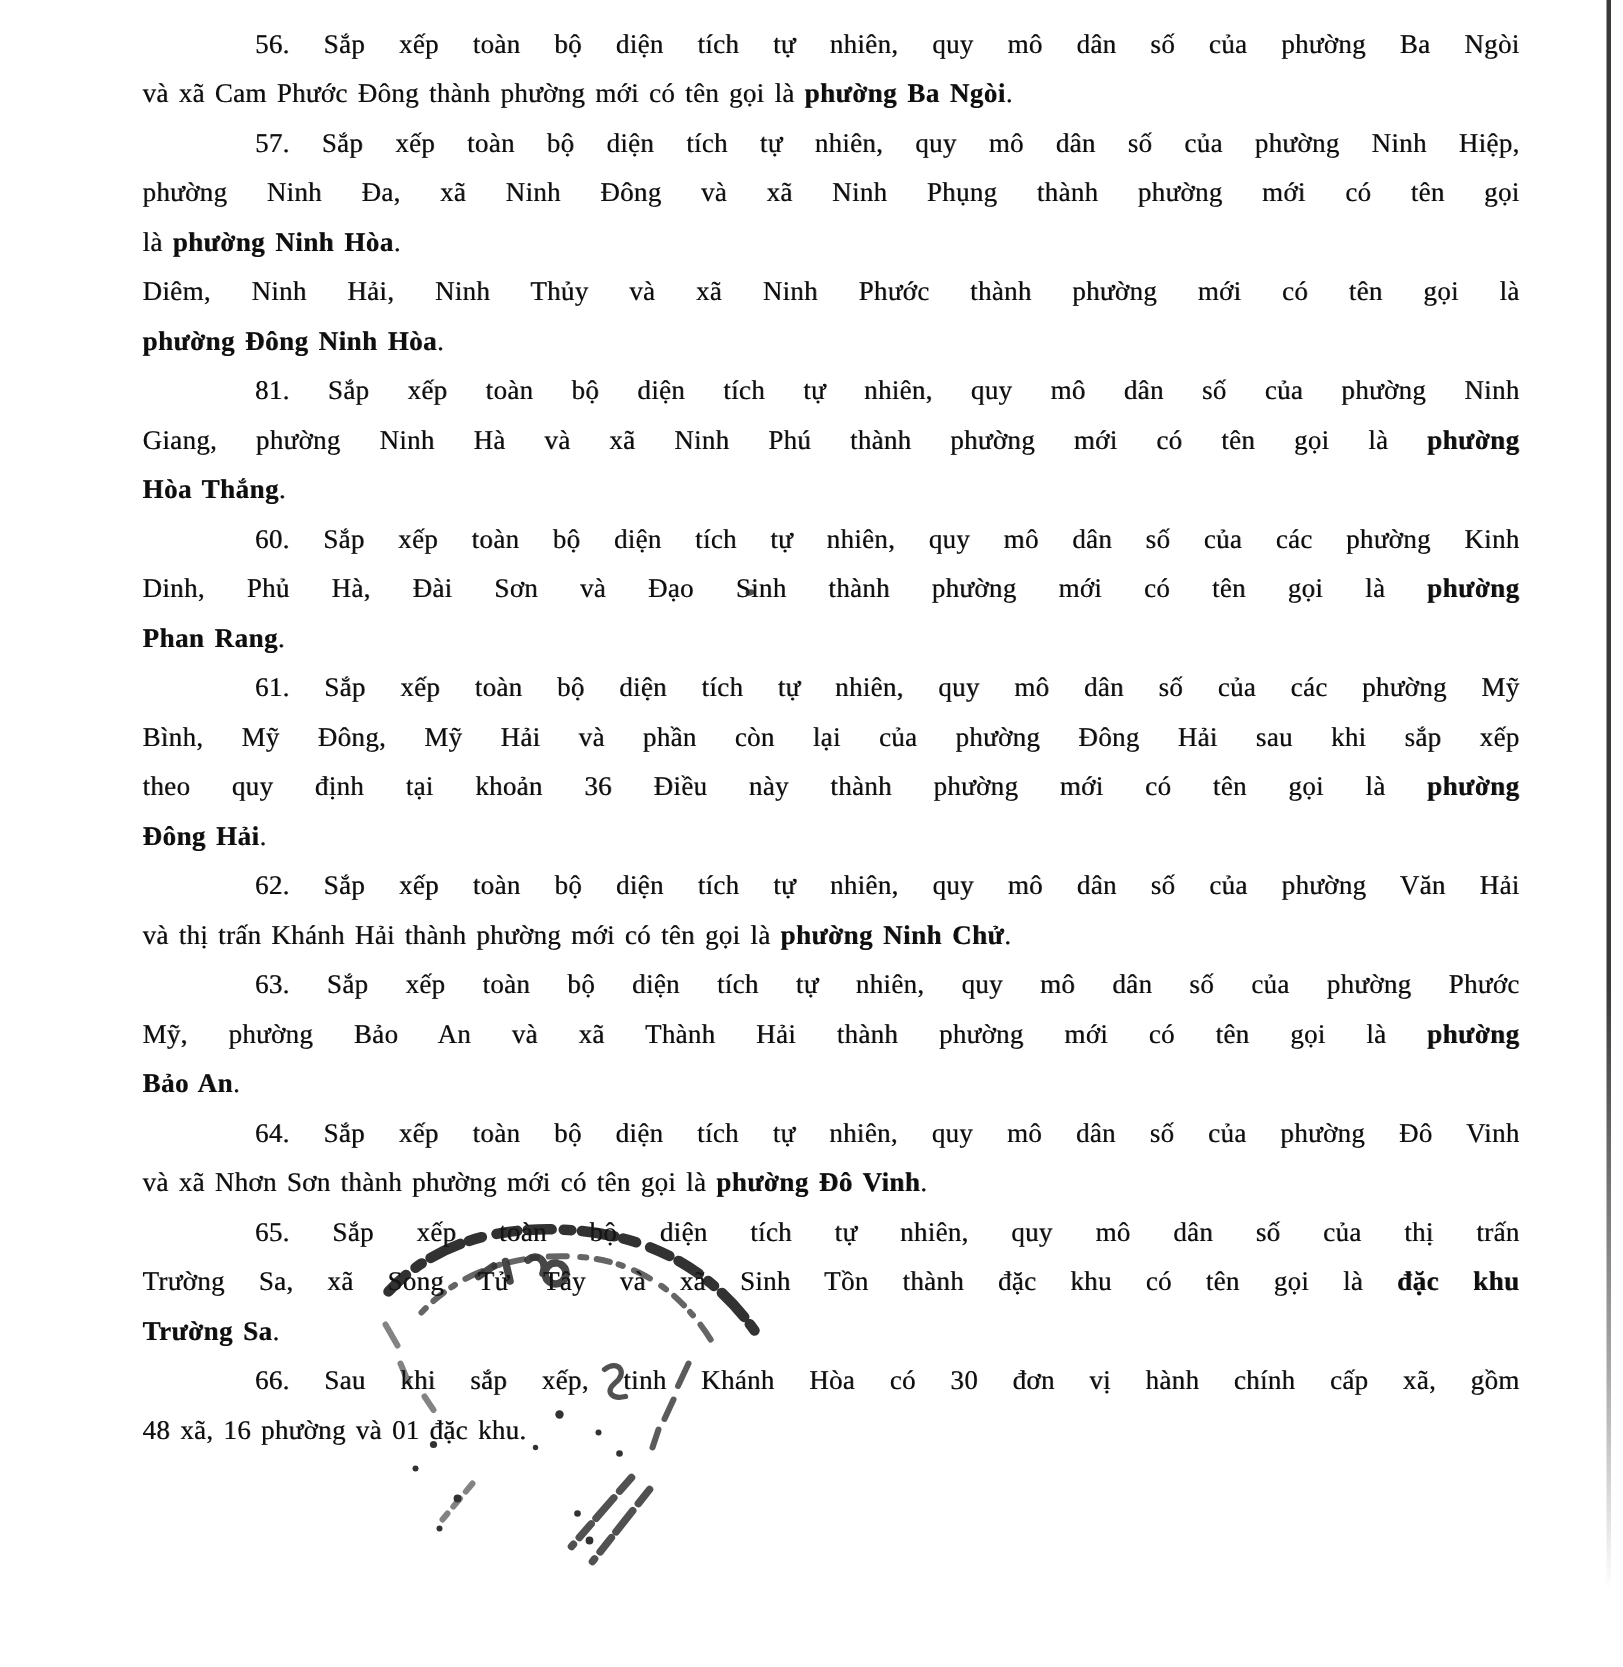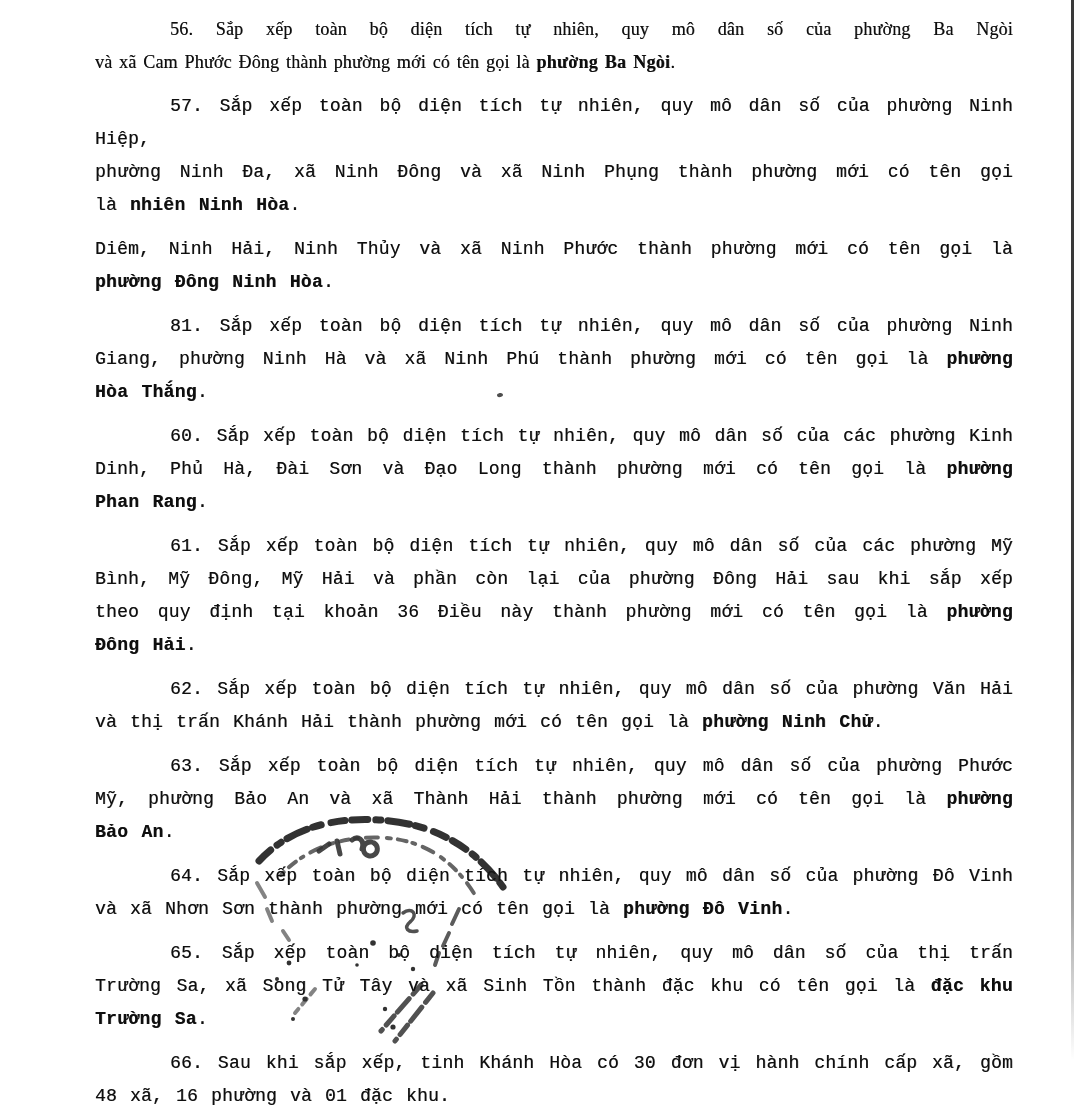--- a/index.html
+++ b/index.html
@@ -6,21 +6,21 @@
   body{
     width:1082px;height:1111px;position:relative;overflow:hidden;
     background:#ffffff;
     font-family:"Liberation Serif","DejaVu Serif",serif;
     color:#0e0e0e;
   }
   .doc{
     position:absolute;left:95px;top:13px;width:918px;
   }
   .para{margin:0;}
-  .para + .para{margin-top:11px;font-family:Liberation Mono, monospace;}
+  .para + .para{}
   .line{
     font-size:18px;line-height:33px;
     text-align:justify;
     word-spacing:2px;letter-spacing:0.2px;
     text-shadow:0.4px 0 0 rgba(0,0,0,0.55);
     white-space:normal;
   }
   .line.just{text-align-last:justify;}
   .line.first{text-indent:75px;}
   .bold{font-weight:700;letter-spacing:0.3px;}
@@ -41,34 +41,34 @@
 <body>
 
 <div class="doc" id="doc">
     <div class="para">
       <div class="line first just"><span>56. Sắp xếp toàn bộ diện tích tự nhiên, quy mô dân số của phường Ba Ngòi</span></div>
       <div class="line"><span>và xã Cam Phước Đông thành phường mới có tên gọi là </span><span class="bold">phường Ba Ngòi</span><span>.</span></div>
     </div>
     <div class="para">
       <div class="line first just"><span>57. Sắp xếp toàn bộ diện tích tự nhiên, quy mô dân số của phường Ninh Hiệp,</span></div>
       <div class="line just"><span>phường Ninh Đa, xã Ninh Đông và xã Ninh Phụng thành phường mới có tên gọi</span></div>
-      <div class="line"><span>là </span><span class="bold">nhiên Ninh Hòa</span><span>.</span></div>
+      <div class="line"><span>là </span><span class="bold">phường Ninh Hòa</span><span>.</span></div>
     </div>
     <div class="para">
       <div class="line just"><span>Diêm, Ninh Hải, Ninh Thủy và xã Ninh Phước thành phường mới có tên gọi là</span></div>
       <div class="line"><span class="bold">phường Đông Ninh Hòa</span><span>.</span></div>
     </div>
     <div class="para">
       <div class="line first just"><span>81. Sắp xếp toàn bộ diện tích tự nhiên, quy mô dân số của phường Ninh</span></div>
       <div class="line just"><span>Giang, phường Ninh Hà và xã Ninh Phú thành phường mới có tên gọi là </span><span class="bold">phường</span></div>
       <div class="line"><span class="bold">Hòa Thắng</span><span>.</span></div>
     </div>
     <div class="para">
       <div class="line first just"><span>60. Sắp xếp toàn bộ diện tích tự nhiên, quy mô dân số của các phường Kinh</span></div>
-      <div class="line just"><span>Dinh, Phủ Hà, Đài Sơn và Đạo Long thành phường mới có tên gọi là </span><span class="bold">phường</span></div>
+      <div class="line just"><span>Dinh, Phủ Hà, Đài Sơn và Đạo Sinh thành phường mới có tên gọi là </span><span class="bold">phường</span></div>
       <div class="line"><span class="bold">Phan Rang</span><span>.</span></div>
     </div>
     <div class="para">
       <div class="line first just"><span>61. Sắp xếp toàn bộ diện tích tự nhiên, quy mô dân số của các phường Mỹ</span></div>
       <div class="line just"><span>Bình, Mỹ Đông, Mỹ Hải và phần còn lại của phường Đông Hải sau khi sắp xếp</span></div>
       <div class="line just"><span>theo quy định tại khoản 36 Điều này thành phường mới có tên gọi là </span><span class="bold">phường</span></div>
       <div class="line"><span class="bold">Đông Hải</span><span>.</span></div>
     </div>
     <div class="para">
       <div class="line first just"><span>62. Sắp xếp toàn bộ diện tích tự nhiên, quy mô dân số của phường Văn Hải</span></div>

